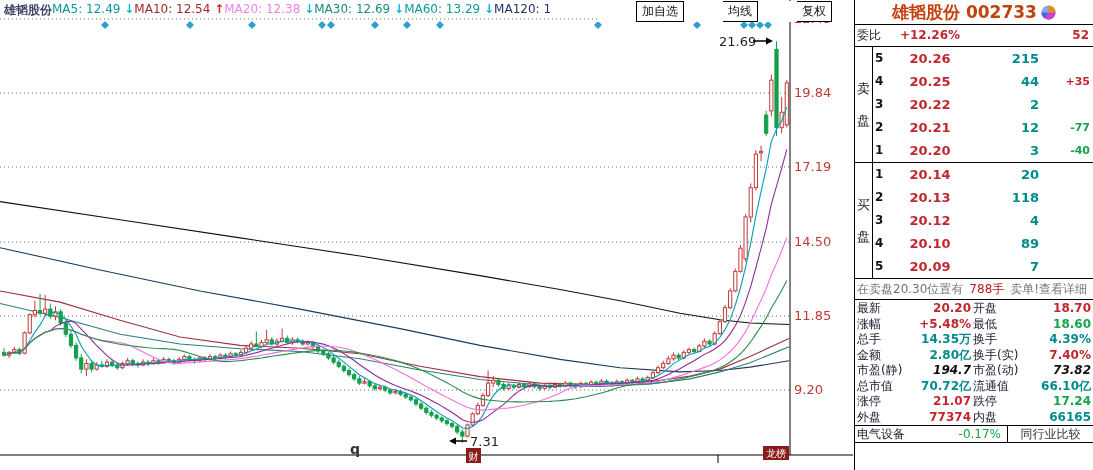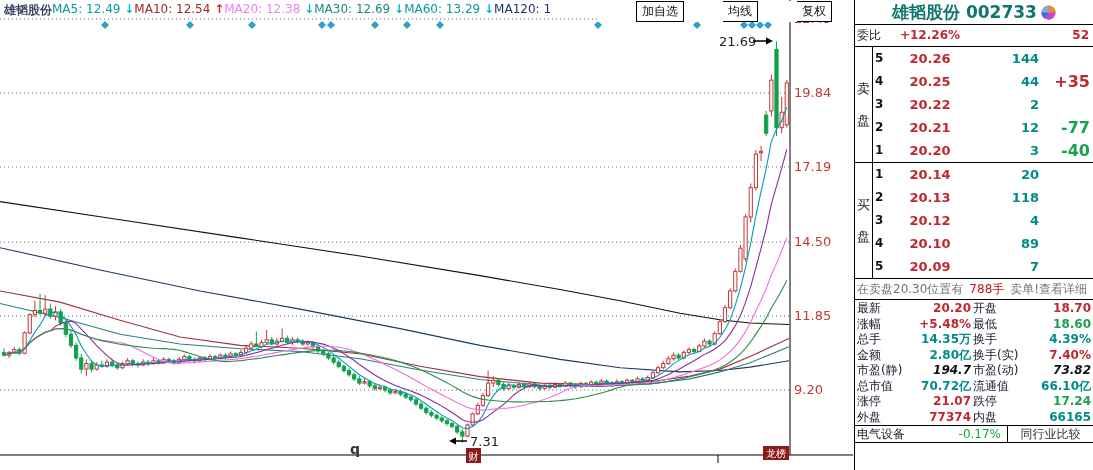--- a/index.html
+++ b/index.html
@@ -28,40 +28,40 @@
   #toolbar .tbtn.drop{border:none;font-size:9px;color:#333;padding:2px 2px 0 2px;}
 
   
   #panel{position:absolute;left:854px;top:0;width:239px;height:470px;box-sizing:border-box;
          border-left:1px solid #000;background:#fff;font-size:12px;color:#222233;}
   .red{color:#c2262e;font-weight:bold;}
   .teal{color:#008b8b;font-weight:bold;}
   .green{color:#17a24b;font-weight:bold;}
   .dark{color:#111;font-weight:bold;font-style:italic;}
 
-  #panel .title{height:24px;line-height:24px;text-align:center;color:#0f766e;
+  #panel .title{height:24px;line-height:24px;text-align:center;color:#c2410c;
       font-size:17px;font-weight:bold;white-space:nowrap;}
   #panel .title .pieicon{display:inline-block;vertical-align:-2px;margin-left:4px;}
 
   #quotebox{border-top:1px solid #000;border-bottom:1px solid #000;}
   .wrow{display:grid;grid-template-columns:34px 1fr 1fr 40px;height:21px;line-height:21px;
         border-bottom:1px solid #000;}
   .wrow .wl{padding-left:2px;color:#222233;}
   .wrow .wv{text-align:center;}
   .wrow .wd{text-align:right;padding-right:4px;}
 
   .qblock{position:relative;padding-left:18px;}
   .qside{position:absolute;left:0;top:0;bottom:0;width:17px;border-right:1px solid #000;
          display:flex;flex-direction:column;align-items:center;justify-content:center;
          gap:14px;color:#222233;font-size:13px;}
   .qrow{display:grid;grid-template-columns:16px 1fr 1fr 40px;height:23px;line-height:23px;cursor:pointer;}
   .qrow .lvl{color:#111;font-weight:bold;padding-left:2px;}
   .qrow .prc{text-align:center;font-size:13px;}
   .qrow .vol{text-align:right;padding-right:14px;font-size:13px;}
-  .qrow .dlt{text-align:right;padding-right:3px;font-size:16px;}
+  .qrow .dlt{text-align:right;padding-right:3px;font-size:11px;}
   .sellblock{border-bottom:1px solid #000;}
 
   #notice{height:20px;line-height:20px;border-bottom:1px solid #000;white-space:nowrap;
           overflow:hidden;font-size:12px;padding-left:2px;cursor:pointer;}
   #notice .nb{color:#737373;} #notice .nm{color:#b91c1c;font-weight:normal;padding:0 6px;}
 
   #stats{padding-top:1px;}
   .srow{display:grid;grid-template-columns:56px 60px 62px 1fr;height:15.5px;line-height:15.5px;}
   .srow .sl{padding-left:2px;white-space:nowrap;color:#222233;font-size:12px;}
   .srow .sv{text-align:right;white-space:nowrap;font-size:12px;}
@@ -488,21 +488,21 @@
       </div>
 
       <div class="qblock sellblock">
         <div class="qside">
             <span>卖</span>
             <span>盘</span>
           </div>
         <div class="qrow">
             <span class="lvl">5</span>
             <span class="prc red">20.26</span>
-            <span class="vol teal">144</span>
+            <span class="vol teal">215</span>
             <span class="dlt red"></span>
           </div>
         <div class="qrow">
             <span class="lvl">4</span>
             <span class="prc red">20.25</span>
             <span class="vol teal">44</span>
             <span class="dlt red">+35</span>
           </div>
         <div class="qrow">
             <span class="lvl">3</span>

